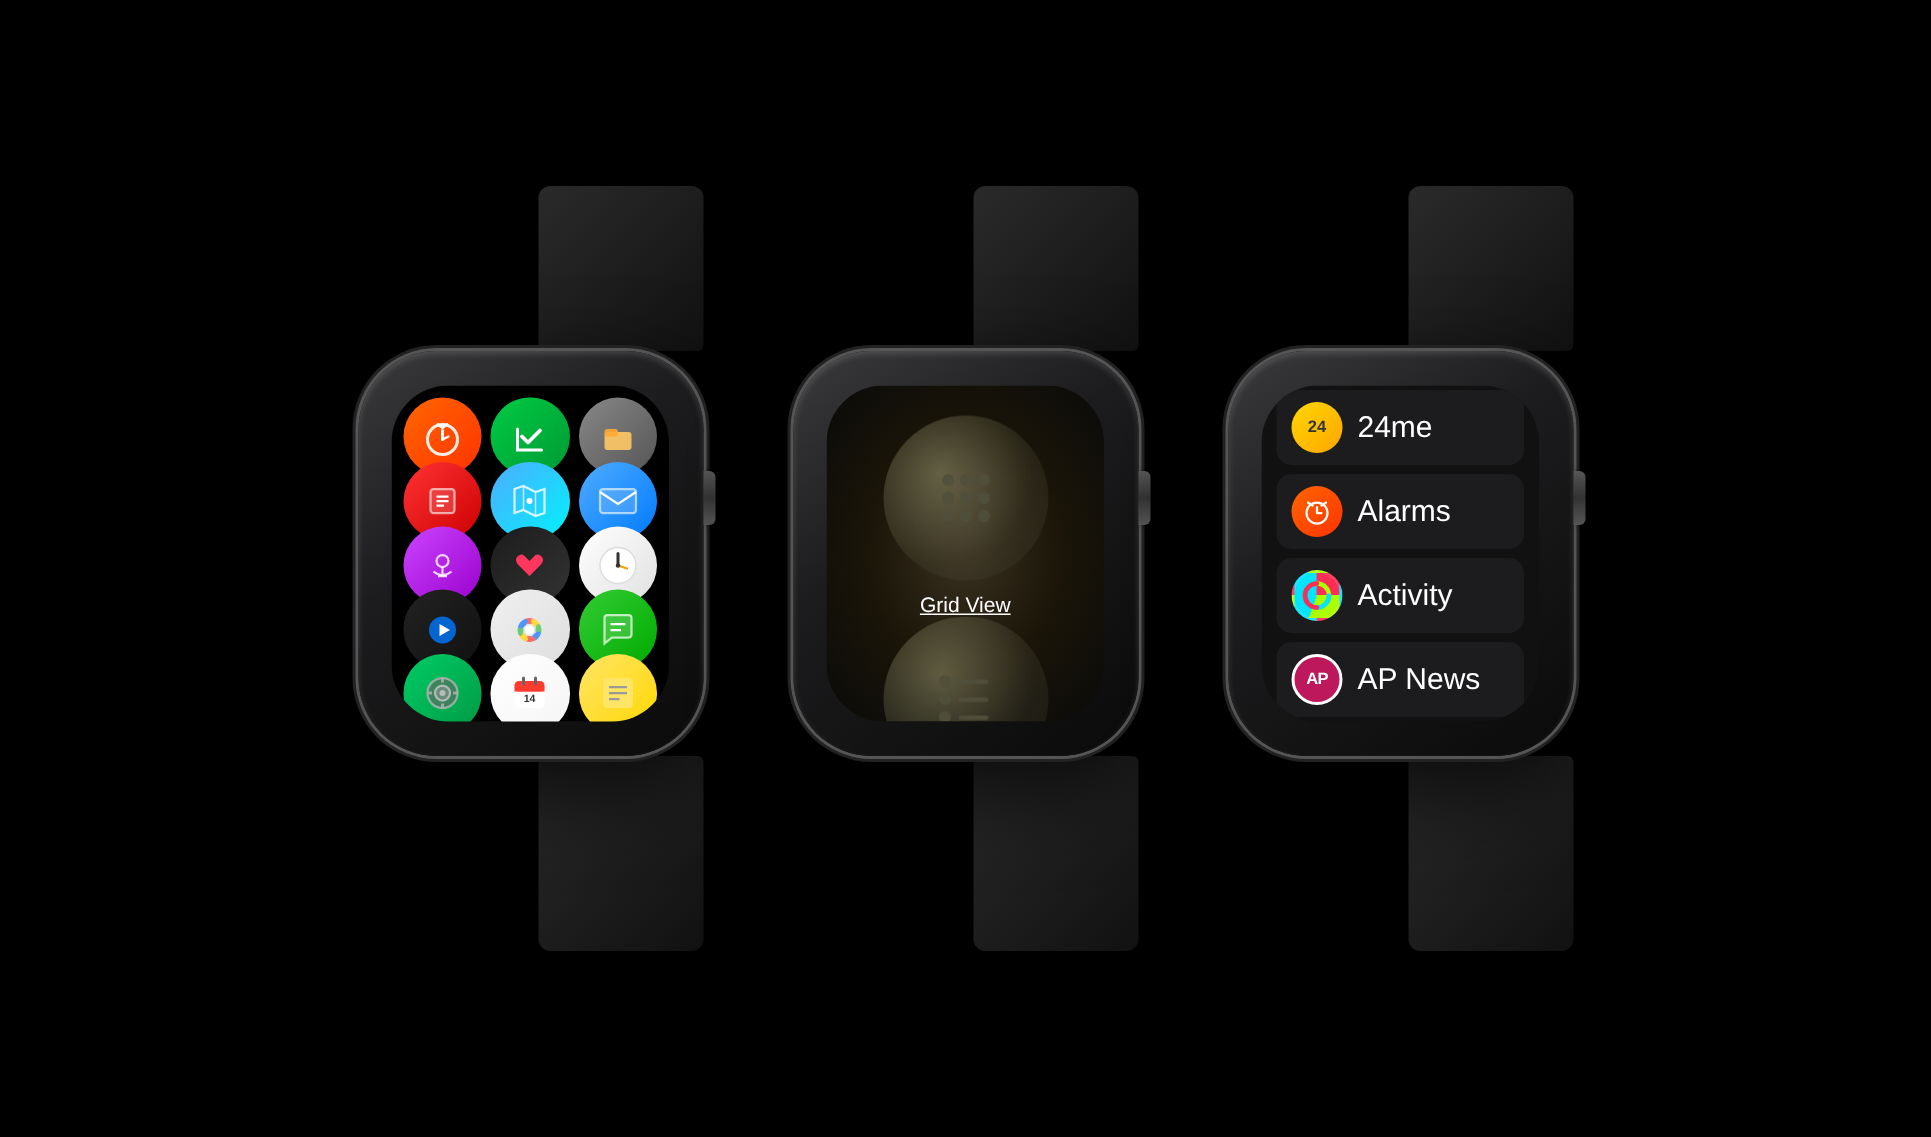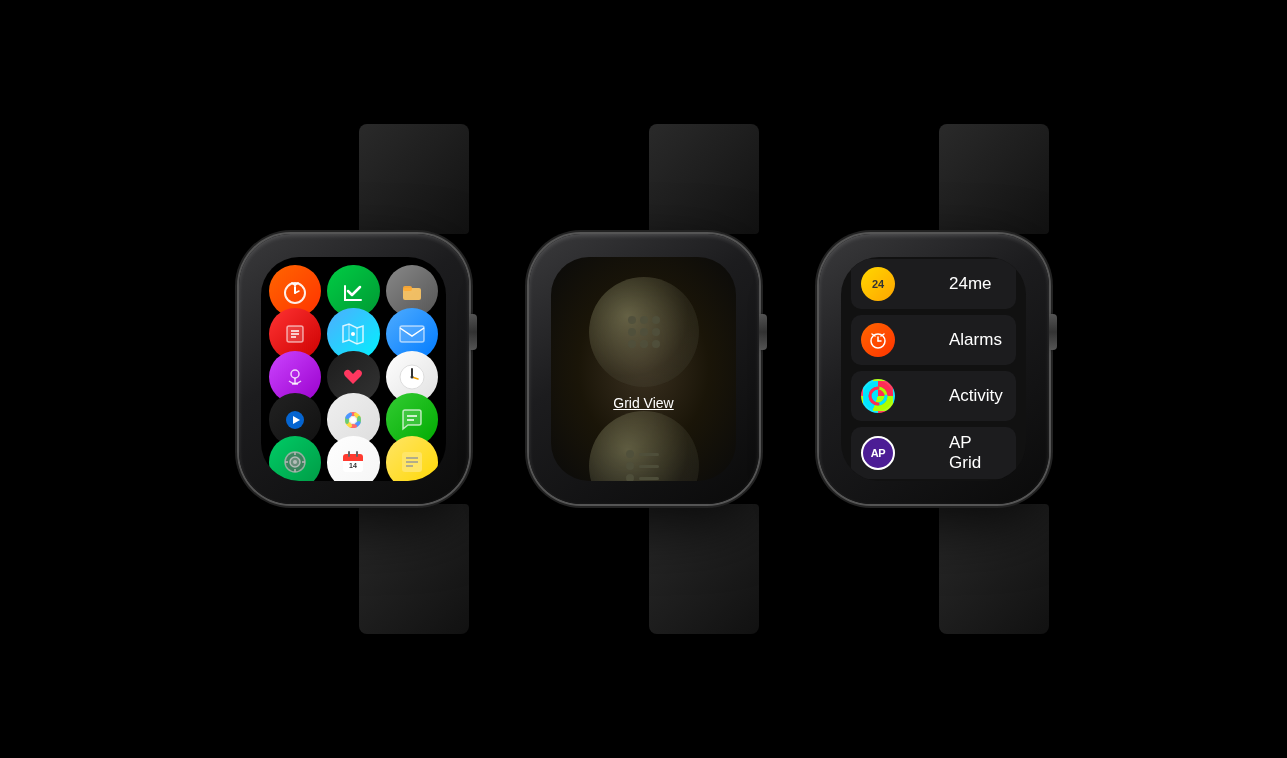--- a/index.html
+++ b/index.html
@@ -235,27 +235,26 @@
       font-weight: bold;
       color: #fff;
     }
 
     .icon-24me { background: linear-gradient(135deg, #FFD700, #FFA500); }
     .icon-activity { 
       background: conic-gradient(#ff2d55 0deg 90deg, #aaff00 90deg 200deg, #00e5ff 200deg 360deg);
       border: 2px solid rgba(255,255,255,0.1);
     }
     .icon-alarms { background: linear-gradient(135deg, #ff6600, #ff3300); }
-    .icon-apnews { background: #4c1d95; border: 2px solid #fff; }
+    .icon-apnews { background: #be185d; border: 2px solid #fff; }
 
     .list-item-label {
       color: #fff;
-      font-size: 17px;
+      font-size: 20px;
       font-weight: 400;
-      margin-left: 44px;
     }
   </style>
 </head>
 <body>
 
 <div class="watch">
   <div class="watch-band-top"></div>
   <div class="watch-body">
     <div class="watch-screen">
       <div class="grid-screen">
@@ -472,20 +471,20 @@
               <path d="M11 19 A8 8 0 0 1 3 11 A8 8 0 0 1 11 3" stroke="#ff2d55" stroke-width="3" stroke-linecap="round" fill="none"></path>
             </svg>
           </div>
           <span class="list-item-label">Activity</span>
         </div>
 
         <div class="list-item">
           <div class="list-app-icon icon-apnews">
             <span style="font-size:11px;font-weight:800;color:white;letter-spacing:-0.5px;">AP</span>
           </div>
-          <span class="list-item-label">AP Grid</span>
+          <span class="list-item-label">AP News</span>
         </div>
 
       </div>
     </div>
   </div>
   <div class="watch-band-bottom"></div>
 </div>
 
 </body></html>

